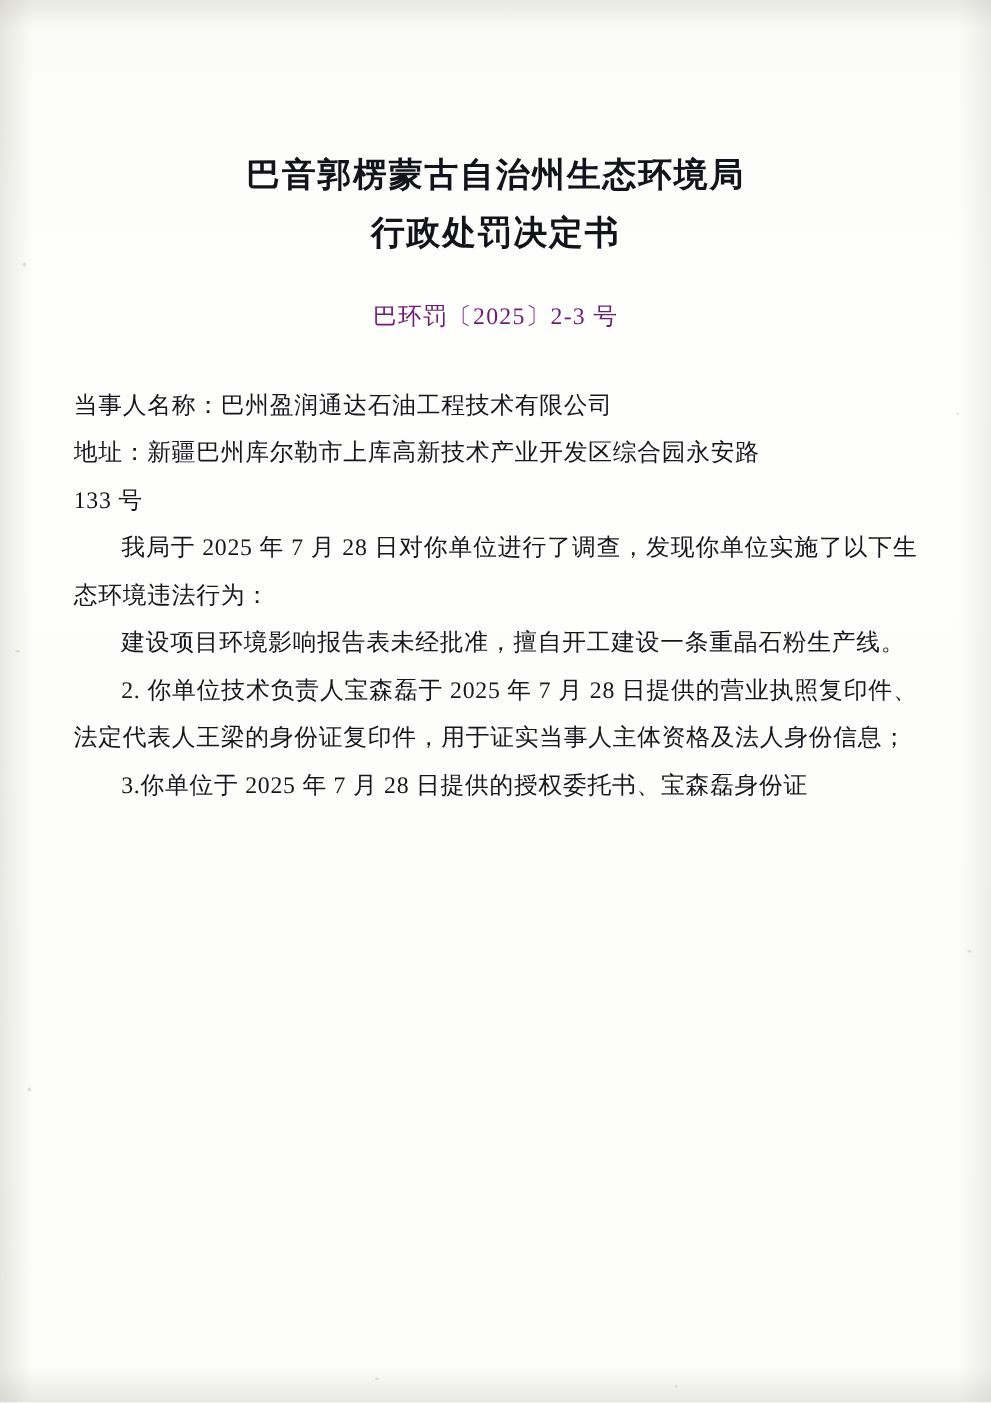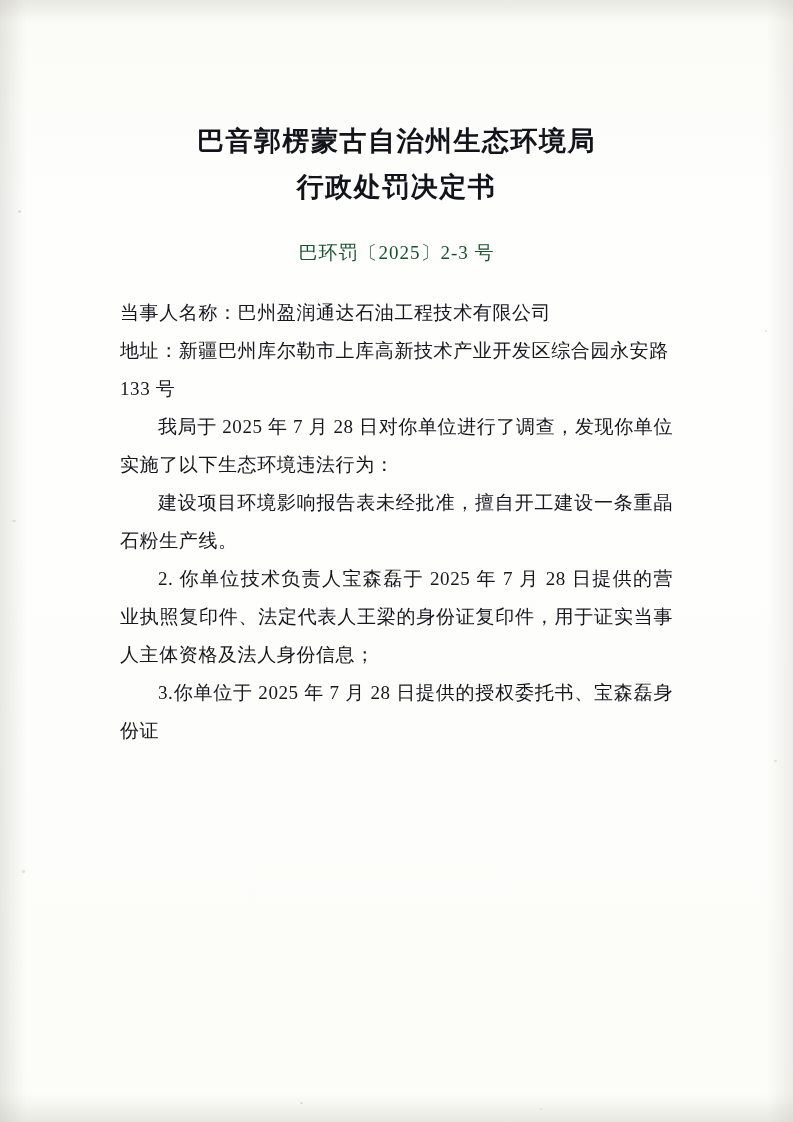--- a/index.html
+++ b/index.html
@@ -24,43 +24,43 @@
   .page::before {
     content: "";
     position: absolute;
     inset: 0;
     background:
       linear-gradient(180deg, rgba(250,250,245,0.9) 0%, rgba(255,255,255,0.6) 20%, rgba(252,252,248,0.8) 100%);
     pointer-events: none;
   }
   .content {
     position: relative;
-    padding: 0 120px;
+    padding: 0 59px;
   }
   .title-block {
     margin-top: 118px;
     text-align: center;
   }
   .title-line {
     font-size: 27px;
     font-weight: bold;
     letter-spacing: 1.5px;
     line-height: 46px;
     color: #13131c;
     font-family: "DejaVu Serif", "Liberation Serif", serif;
   }
   .doc-number {
     margin-top: 30px;
     text-align: center;
     font-size: 19px;
     letter-spacing: 1px;
-    color: #14532d;
+    color: #701a75;
   }
   .body-block {
-    margin-top: 28px;
+    margin-top: 40px;
   }
   p.line {
     margin: 0;
     font-size: 19px;
     line-height: 38px;
     letter-spacing: 0.6px;
     color: #16161e;
     text-align: justify;
     text-justify: inter-ideograph;
   }

